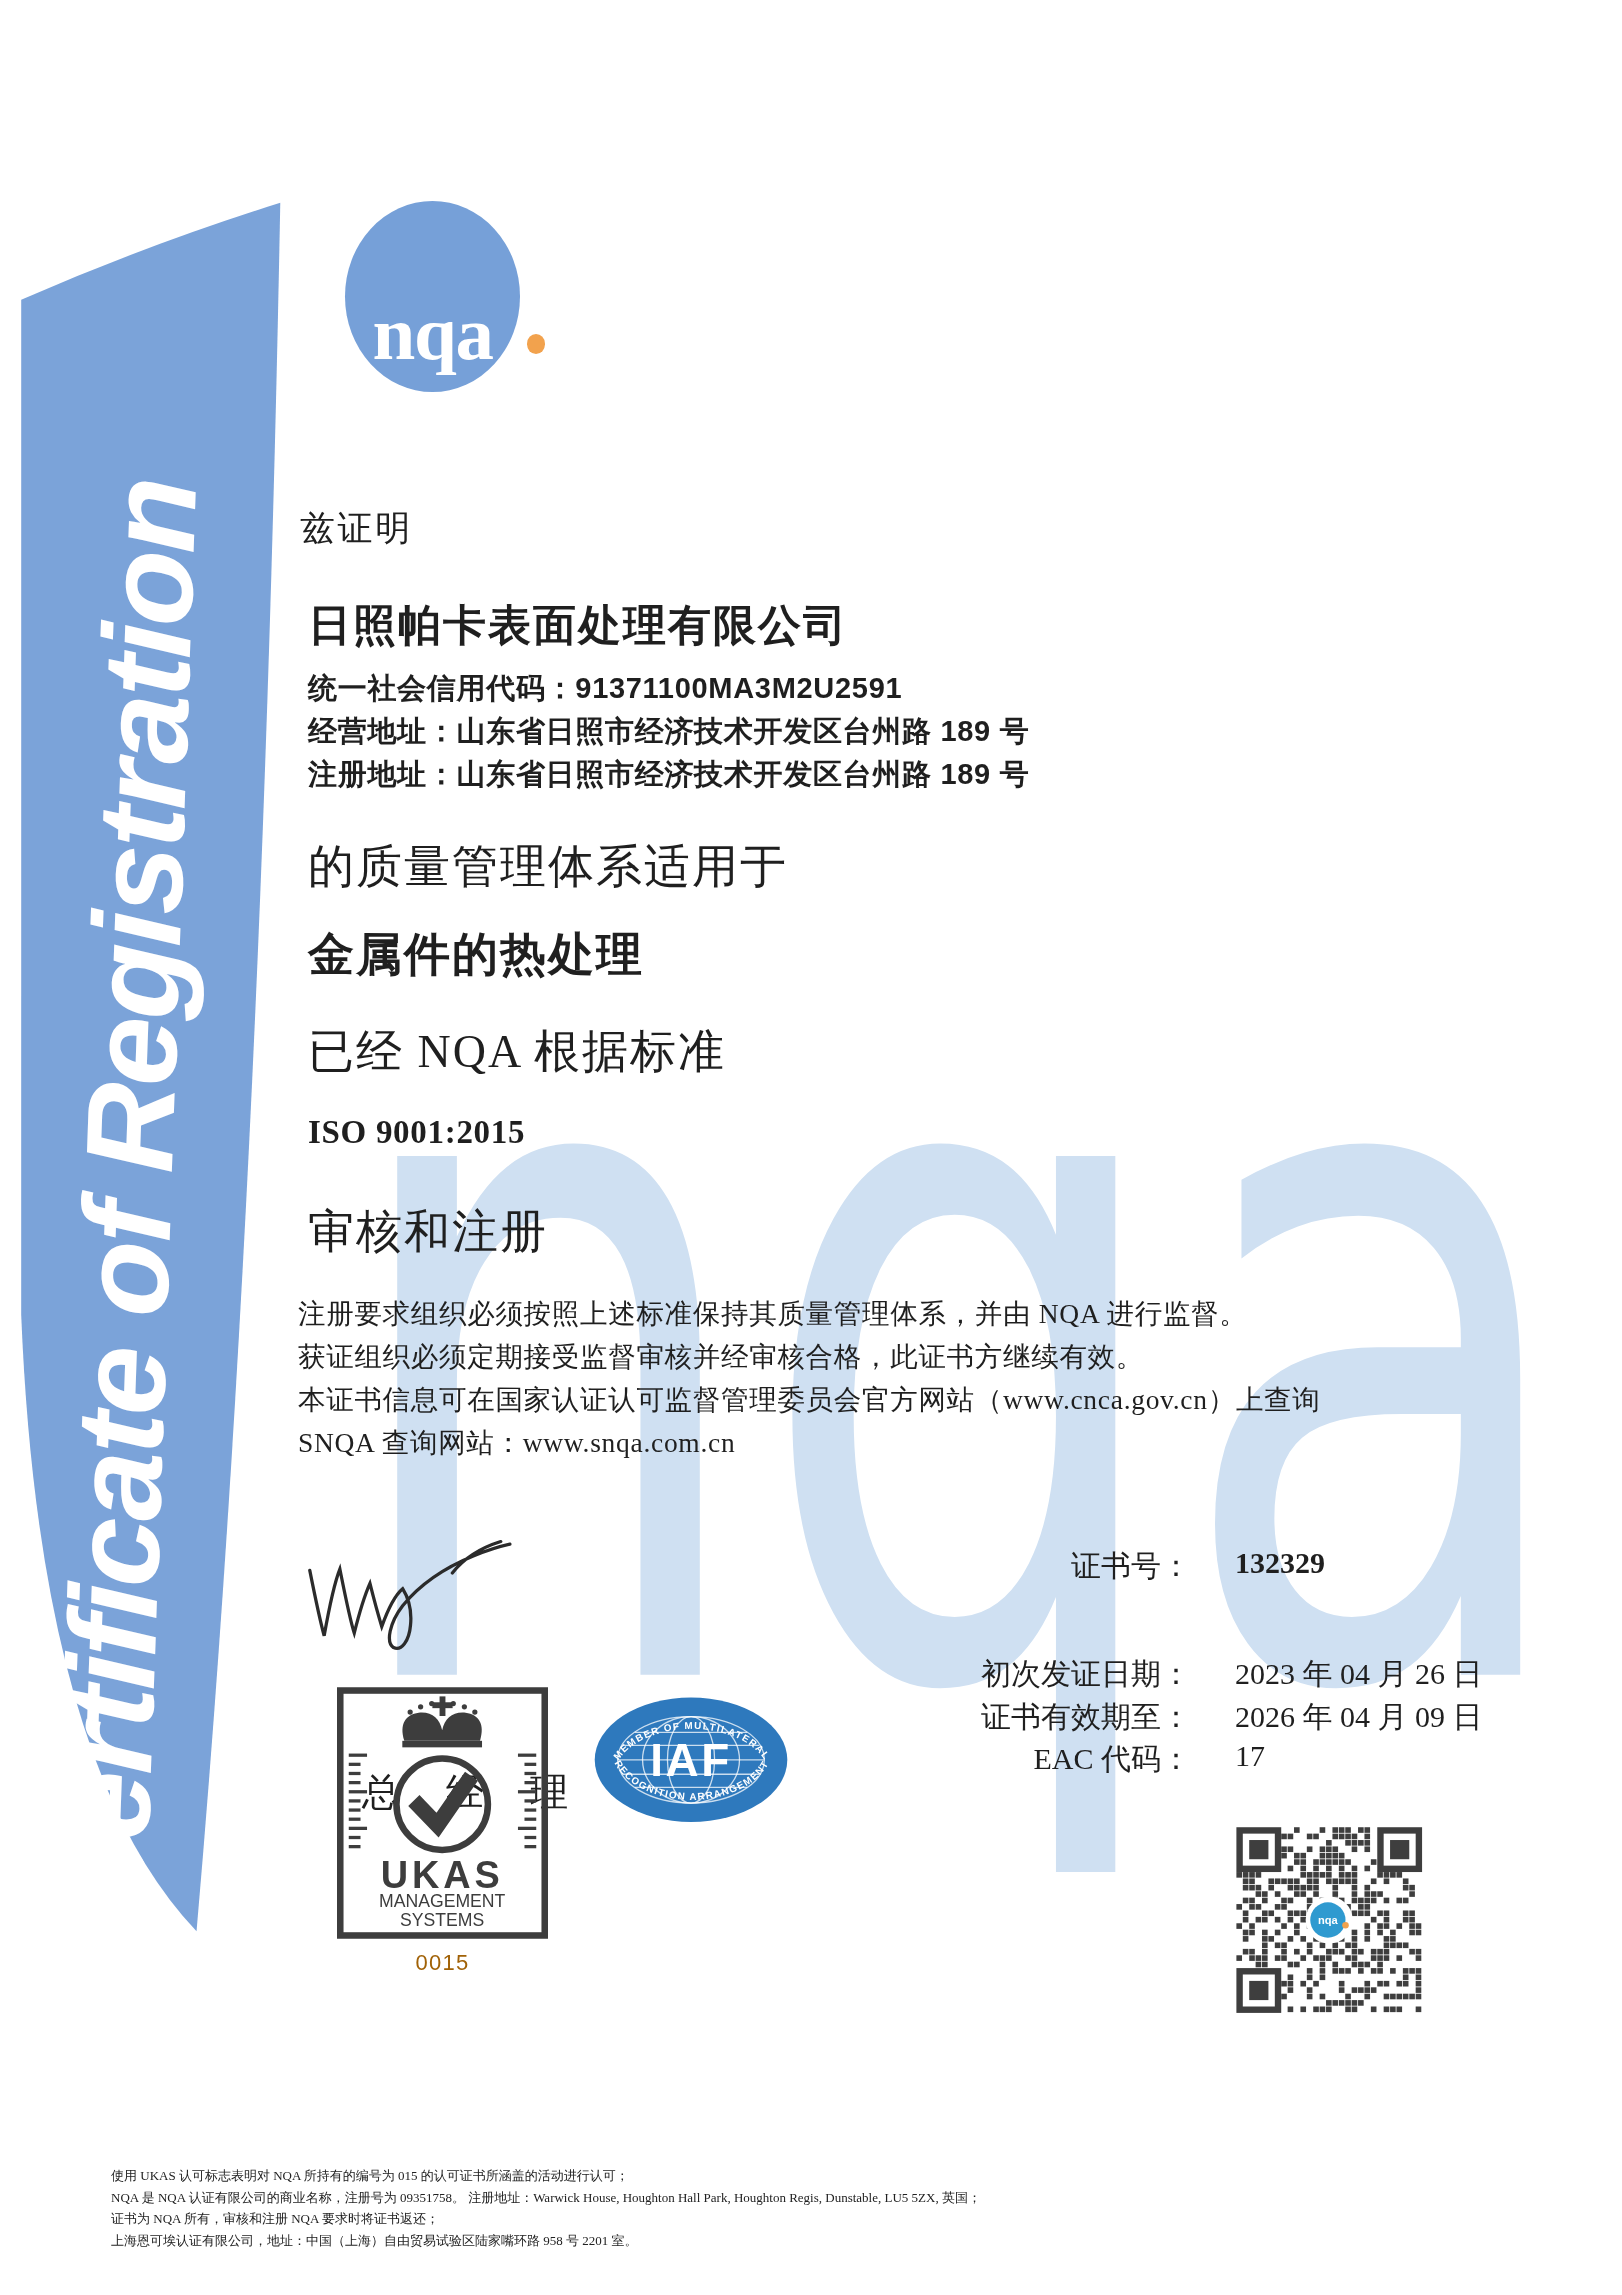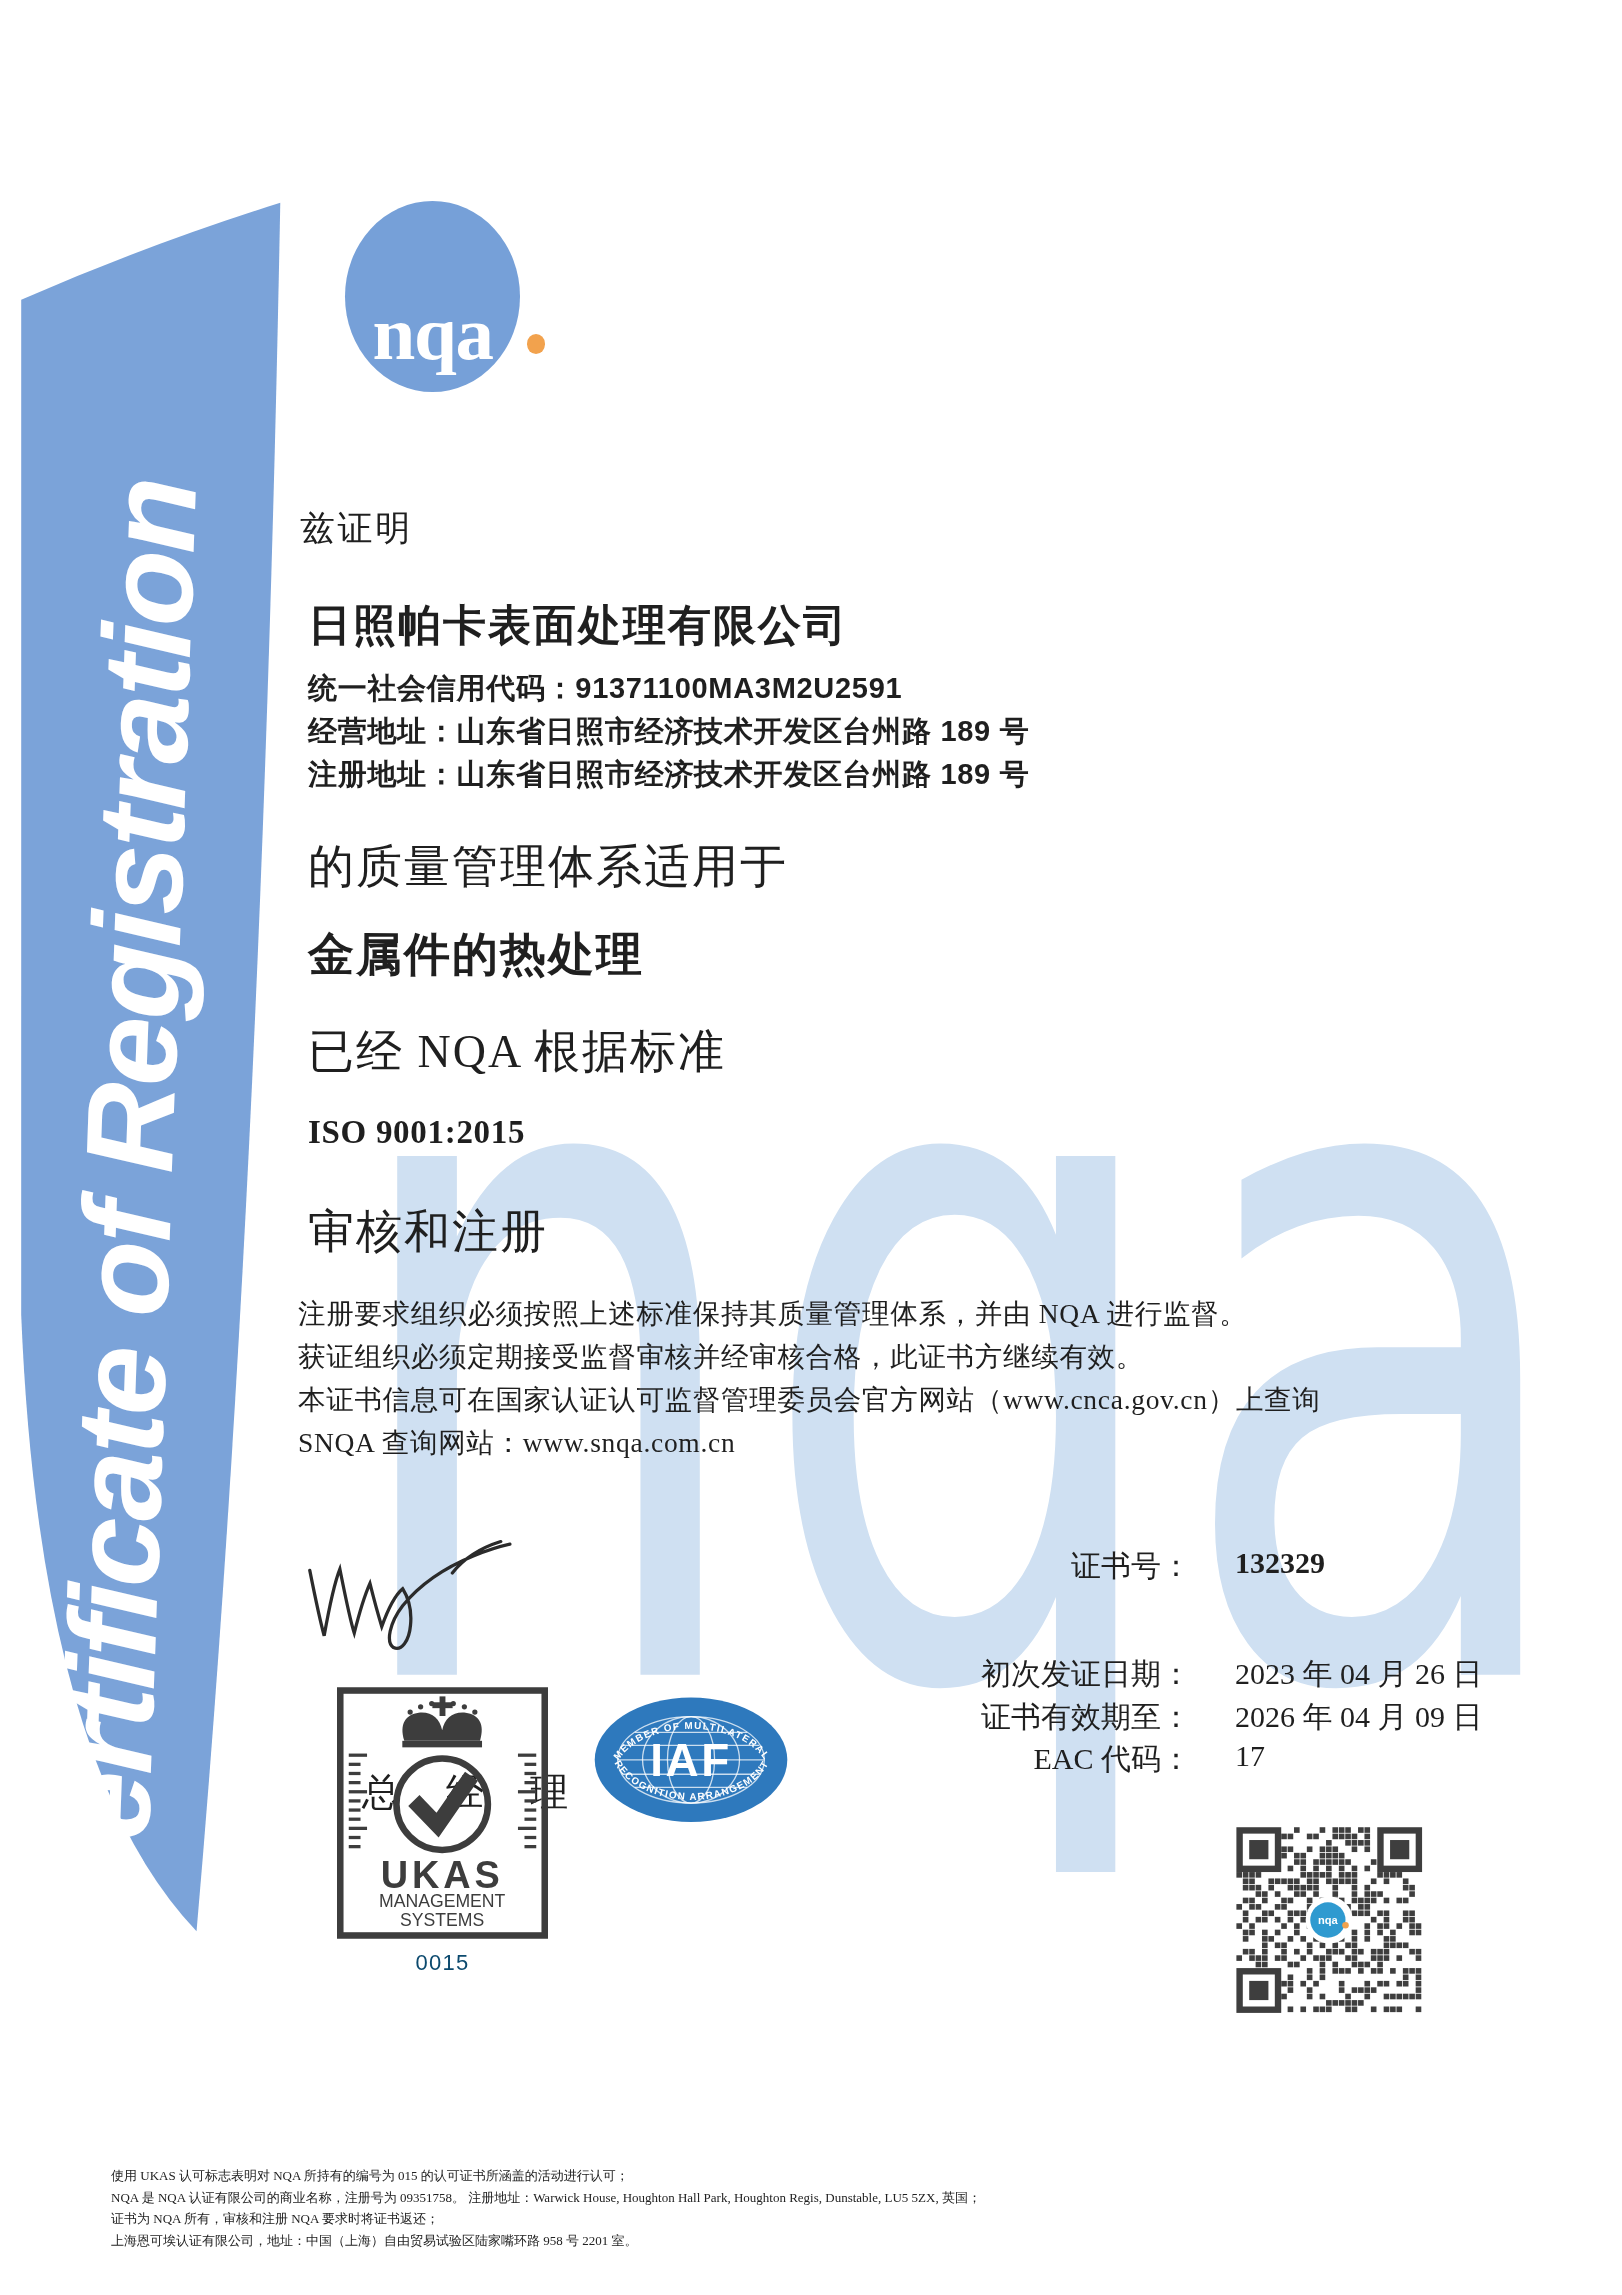--- a/index.html
+++ b/index.html
@@ -19,21 +19,21 @@
   
   .certify{left:300px;top:505px;font-size:35px;letter-spacing:2.6px;}
   .company{left:308px;top:597px;font-size:43px;letter-spacing:2px;}
   .infoline{left:308px;font-size:29px;letter-spacing:0.7px;}
   .scopeline{left:308px;font-size:46px;letter-spacing:2px;}
   .standard{left:308px;top:1114px;font-size:33px;letter-spacing:0.7px;}
   .para{left:298px;font-size:27.5px;letter-spacing:0.7px;}
   .sig-title{left:362px;top:1742px;font-size:38px;letter-spacing:18.3px;margin-top:25px;}
   .row-label{left:818px;width:373px;text-align:right;font-size:30px;}
   .row-value{left:1235px;font-size:30px;}
-  .ukas-num{left:337px;top:1950px;width:211px;text-align:center;font-size:22px;color:#0c4a6e;letter-spacing:1.3px;}
+  .ukas-num{left:337px;top:1950px;width:211px;text-align:center;font-size:22px;color:#a16207;letter-spacing:1.3px;}
   .footer-line{left:111px;font-size:13px;color:#222;}
 </style>
 </head>
 <body>
 
 <div class="page">
 
   <svg class="abs" style="left:0;top:0" width="1623" height="2295" viewBox="0 0 2480 3508">
     <text x="515" y="2560" font-family="'DejaVu Sans',sans-serif" font-size="1450" fill="#cfe0f2" textLength="1900" lengthAdjust="spacingAndGlyphs">nqa</text>
     <path d="M 32 458 Q 230 372 428 310 Q 400 1800 300 2952 Q 60 2700 32 2010 Z" fill="#7ba3d9"></path>

